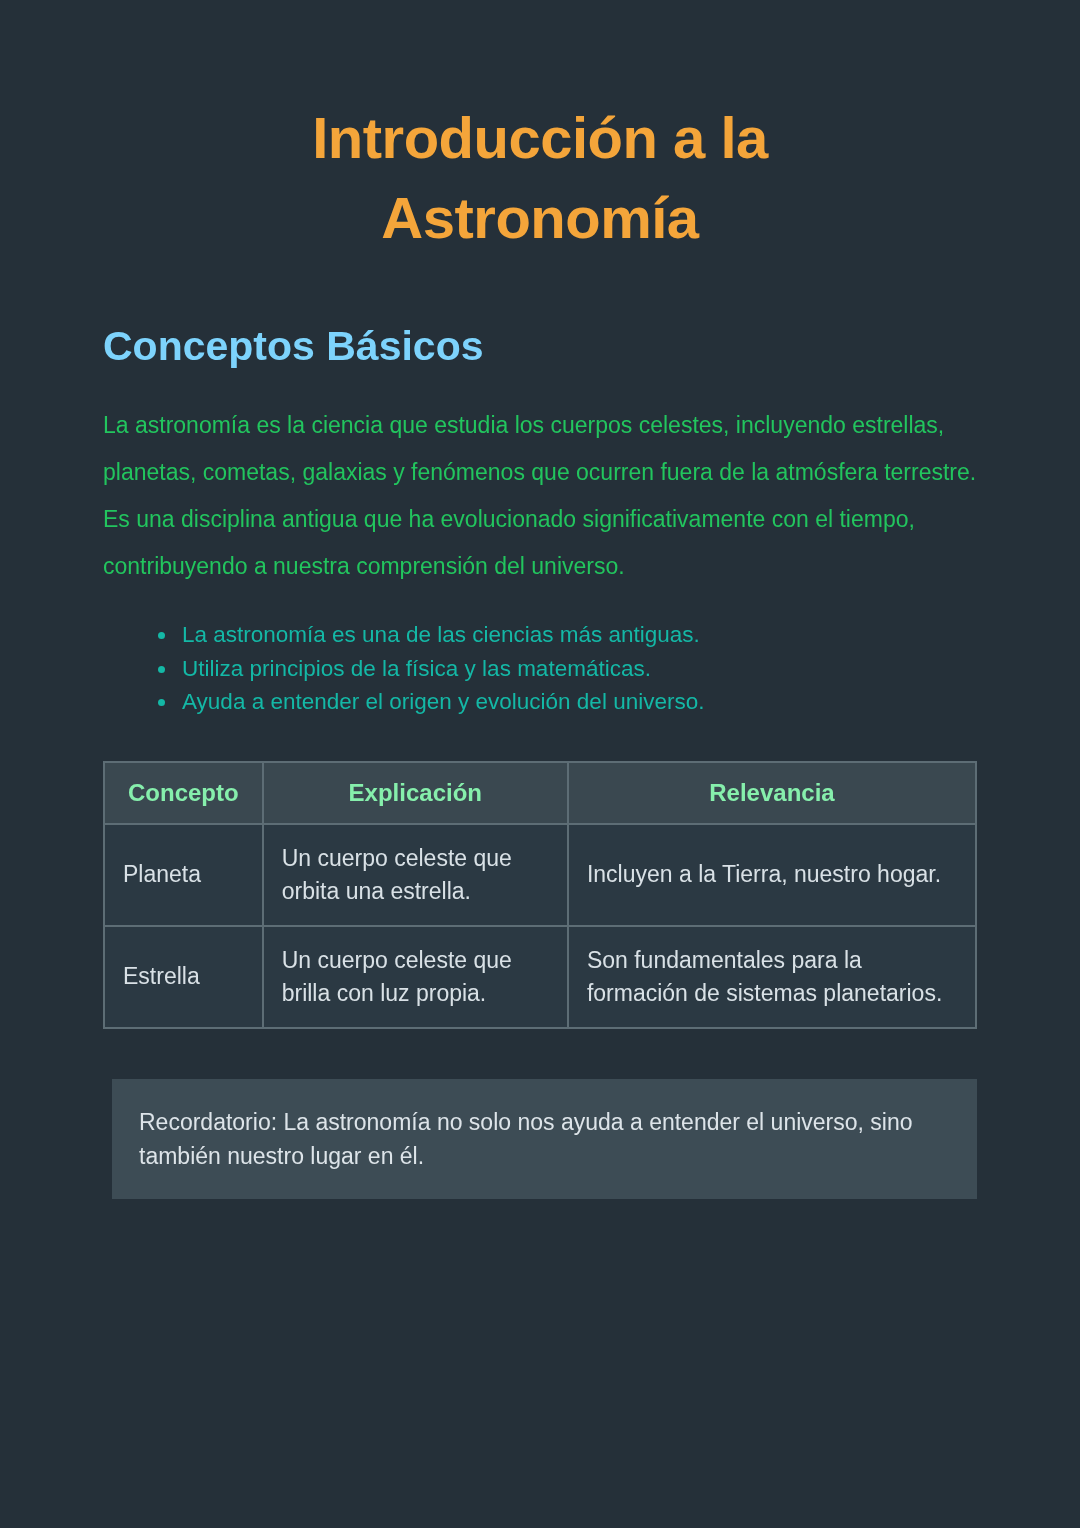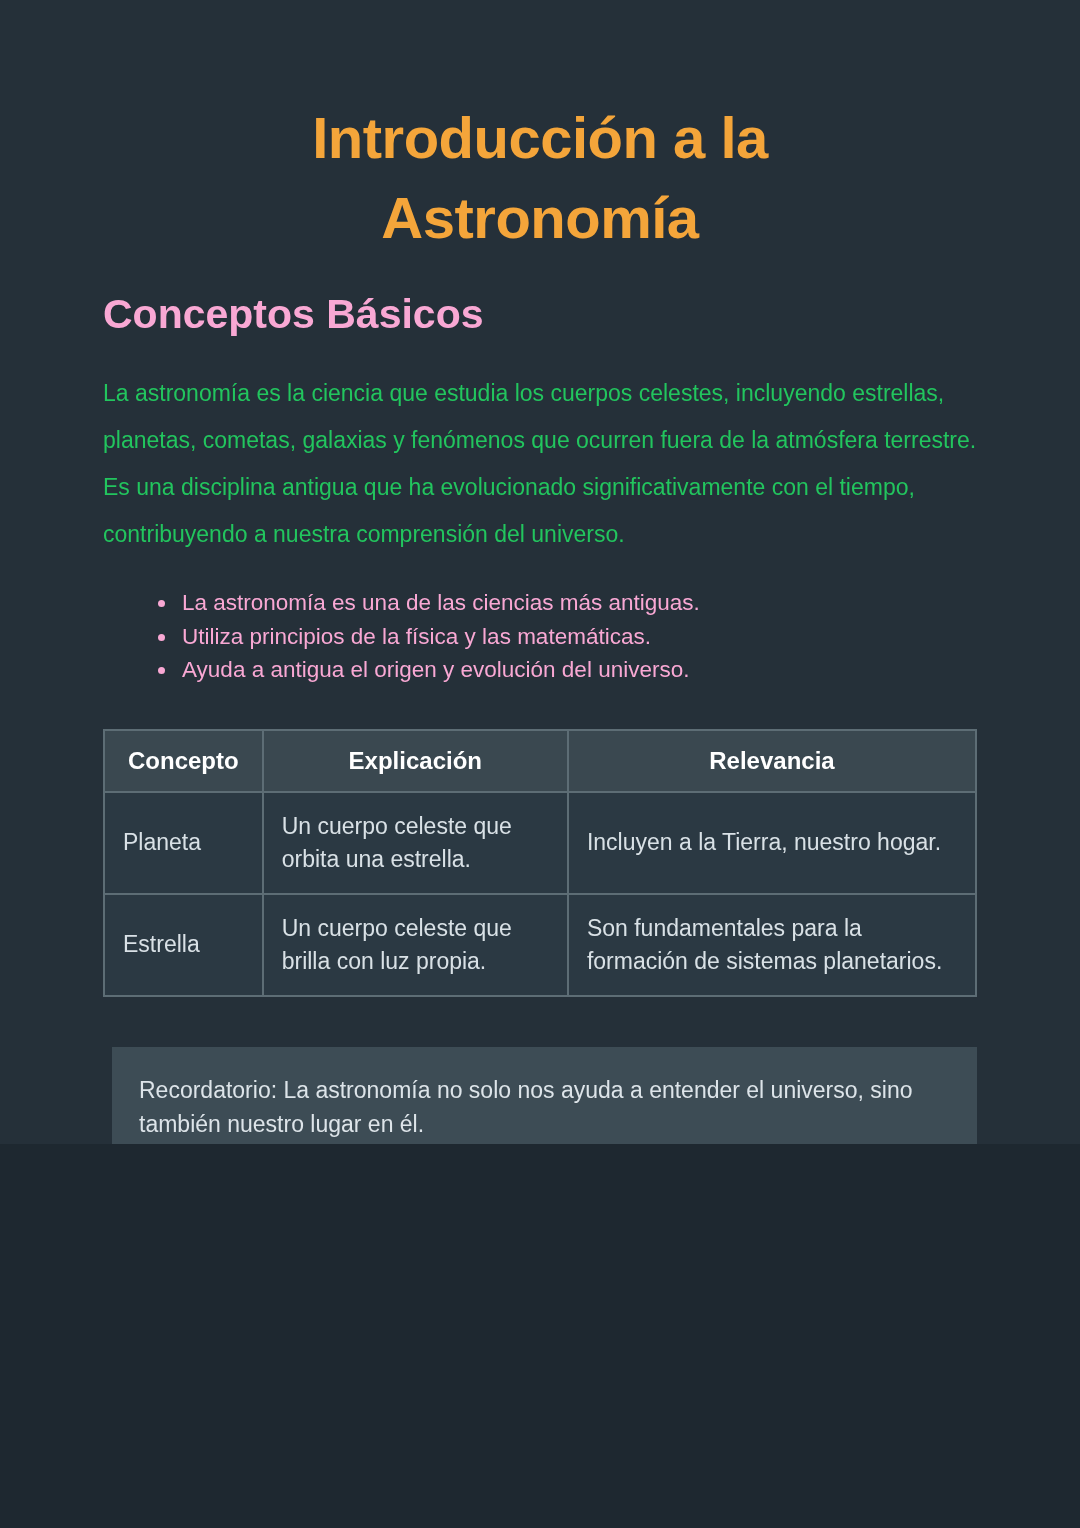--- a/index.html
+++ b/index.html
@@ -2,21 +2,21 @@
 <html lang="es"><head>
 <meta charset="utf-8">
 <style>
   * { margin: 0; padding: 0; box-sizing: border-box; }
   html, body { background: #1e2830; }
   body { font-family: "Liberation Sans", sans-serif; }
 
   .page {
     position: relative;
     width: 1080px;
-    height: 1144px;
+    height: 1528px;
     margin: 0 auto;
     background: #253039;
     overflow: hidden;
   }
 
   .page-title {
     margin: 98px auto 0 auto;
     max-width: 720px;
     text-align: center;
     color: #F4A53A;
@@ -25,39 +25,39 @@
     font-weight: 700;
     letter-spacing: -0.5px;
   }
 
   .content {
     width: 874px;
     margin: 0 auto;
   }
 
   .section-heading {
-    margin-top: 32px;
-    color: #f9a8d4;
+    margin-top: 64px;
+    color: #7dd3fc;
     font-size: 41px;
     line-height: 48px;
     font-weight: 700;
   }
 
   .intro-paragraph {
     margin-top: 32px;
     color: #22c55e;
     font-size: 23px;
     line-height: 47px;
     font-weight: 400;
   }
 
   .key-points {
     margin-top: 28px;
     padding-left: 75px;
-    color: #f9a8d4;
+    color: #14b8a6;
     font-size: 22.5px;
     line-height: 33.5px;
     list-style: disc outside;
   }
   .key-points li { padding-left: 4px; }
 
   .concepts-table {
     margin-top: 42px;
     width: 100%;
     border-collapse: collapse;
@@ -65,21 +65,21 @@
     color: #D9E1E6;
   }
   .concepts-table col.c1 { width: 18.2%; }
   .concepts-table col.c2 { width: 35.0%; }
   .concepts-table col.c3 { width: 46.8%; }
   .concepts-table th, .concepts-table td {
     border: 2px solid #5D6D75;
   }
   .concepts-table th {
     background: #3A4850;
-    color: #ffffff;
+    color: #86efac;
     font-size: 24px;
     font-weight: 700;
     text-align: center;
     padding: 16px 10px;
   }
   .concepts-table td {
     background: #2B3943;
     font-size: 23px;
     line-height: 33px;
     font-weight: 400;
@@ -119,21 +119,21 @@
 
   <div class="content">
 
     <h2 class="section-heading">Conceptos Básicos</h2>
 
     <p class="intro-paragraph">La astronomía es la ciencia que estudia los cuerpos celestes, incluyendo estrellas, planetas, cometas, galaxias y fenómenos que ocurren fuera de la atmósfera terrestre. Es una disciplina antigua que ha evolucionado significativamente con el tiempo, contribuyendo a nuestra comprensión del universo.</p>
 
     <ul class="key-points">
       <li>La astronomía es una de las ciencias más antiguas.</li>
       <li>Utiliza principios de la física y las matemáticas.</li>
-      <li>Ayuda a antigua el origen y evolución del universo.</li>
+      <li>Ayuda a entender el origen y evolución del universo.</li>
     </ul>
 
     <table class="concepts-table">
       <colgroup>
           <col class="c1">
           <col class="c2">
           <col class="c3">
         </colgroup>
       <thead>
         <tr>

